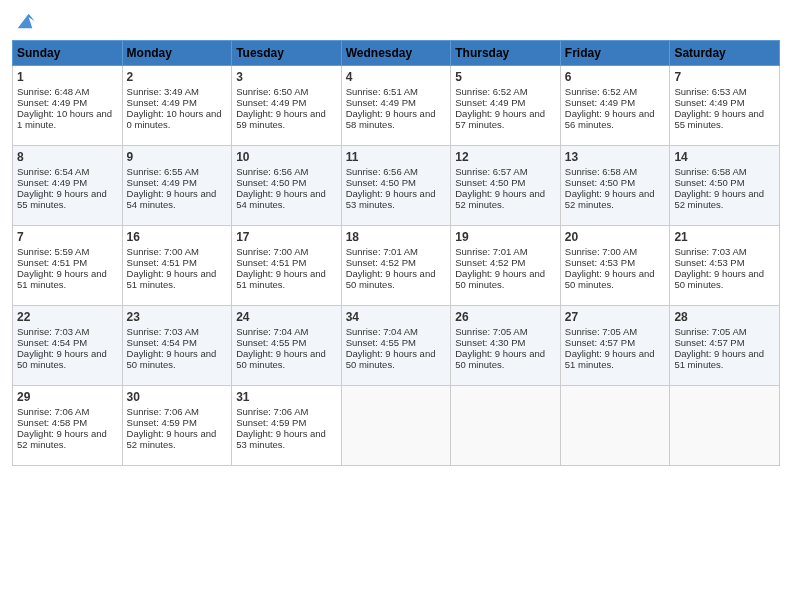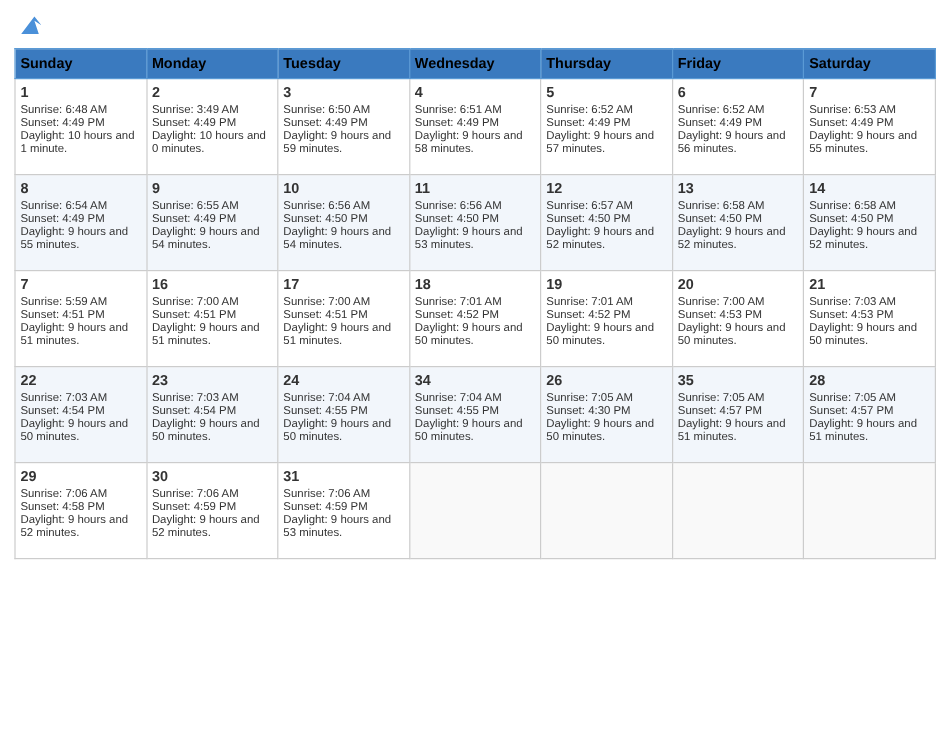--- a/index.html
+++ b/index.html
@@ -150,21 +150,21 @@
           <td><span class="day-num">19</span><span>Sunrise: 7:01 AM</span><br><span>Sunset: 4:52 PM</span><br><span>Daylight: 9 hours and 50 minutes.</span></td>
           <td><span class="day-num">20</span><span>Sunrise: 7:00 AM</span><br><span>Sunset: 4:53 PM</span><br><span>Daylight: 9 hours and 50 minutes.</span></td>
           <td><span class="day-num">21</span><span>Sunrise: 7:03 AM</span><br><span>Sunset: 4:53 PM</span><br><span>Daylight: 9 hours and 50 minutes.</span></td>
         </tr>
         <tr>
           <td><span class="day-num">22</span><span>Sunrise: 7:03 AM</span><br><span>Sunset: 4:54 PM</span><br><span>Daylight: 9 hours and 50 minutes.</span></td>
           <td><span class="day-num">23</span><span>Sunrise: 7:03 AM</span><br><span>Sunset: 4:54 PM</span><br><span>Daylight: 9 hours and 50 minutes.</span></td>
           <td><span class="day-num">24</span><span>Sunrise: 7:04 AM</span><br><span>Sunset: 4:55 PM</span><br><span>Daylight: 9 hours and 50 minutes.</span></td>
           <td><span class="day-num">34</span><span>Sunrise: 7:04 AM</span><br><span>Sunset: 4:55 PM</span><br><span>Daylight: 9 hours and 50 minutes.</span></td>
           <td><span class="day-num">26</span><span>Sunrise: 7:05 AM</span><br><span>Sunset: 4:30 PM</span><br><span>Daylight: 9 hours and 50 minutes.</span></td>
-          <td><span class="day-num">35</span><span>Sunrise: 7:05 AM</span><br><span>Sunset: 4:57 PM</span><br><span>Daylight: 9 hours and 51 minutes.</span></td>
+          <td><span class="day-num">27</span><span>Sunrise: 7:05 AM</span><br><span>Sunset: 4:57 PM</span><br><span>Daylight: 9 hours and 51 minutes.</span></td>
           <td><span class="day-num">28</span><span>Sunrise: 7:05 AM</span><br><span>Sunset: 4:57 PM</span><br><span>Daylight: 9 hours and 51 minutes.</span></td>
         </tr>
         <tr>
           <td><span class="day-num">29</span><span>Sunrise: 7:06 AM</span><br><span>Sunset: 4:58 PM</span><br><span>Daylight: 9 hours and 52 minutes.</span></td>
           <td><span class="day-num">30</span><span>Sunrise: 7:06 AM</span><br><span>Sunset: 4:59 PM</span><br><span>Daylight: 9 hours and 52 minutes.</span></td>
           <td><span class="day-num">31</span><span>Sunrise: 7:06 AM</span><br><span>Sunset: 4:59 PM</span><br><span>Daylight: 9 hours and 53 minutes.</span></td>
           <td class="empty"></td>
           <td class="empty"></td>
           <td class="empty"></td>
           <td class="empty"></td>

